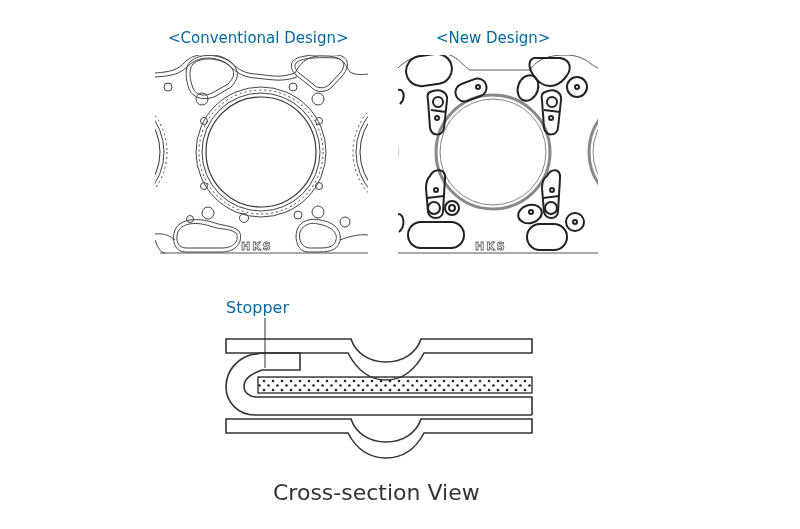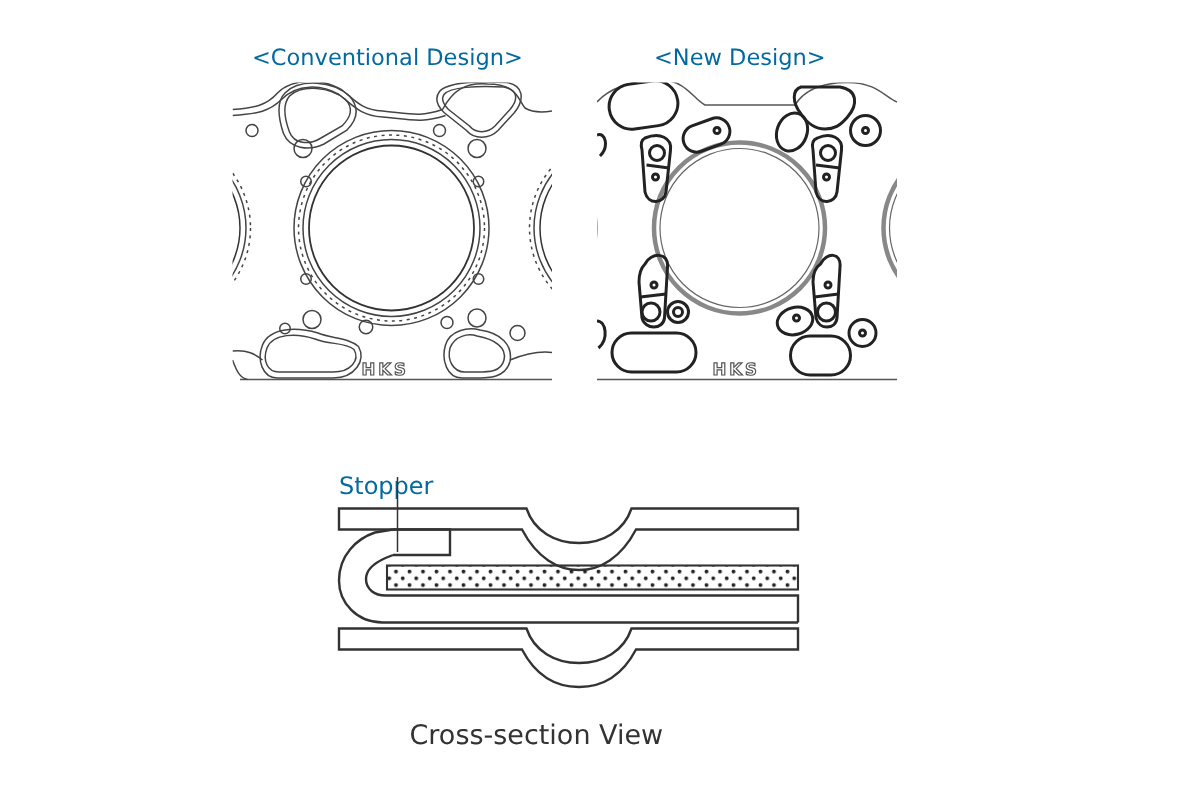--- a/index.html
+++ b/index.html
@@ -1,21 +1,21 @@
 <!DOCTYPE html>
 <html><head>
 <meta charset="utf-8">
 <style>
   html, body { margin:0; padding:0; background:#ffffff; }
   body { width:800px; height:529px; position:relative; overflow:hidden; font-family:"DejaVu Sans", sans-serif; color:#222; }
   .label { position:absolute; font-size:15px; color:#0369a1; white-space:nowrap; }
   #conv-title { left:168px; top:29px; }
   #new-title { left:436px; top:29px; }
-  #stopper-label { left:226px; top:314px; font-size:16px; }
-  #cs-title { left:273px; top:480px; font-size:18px; color:#333;text-align:center; }
+  #stopper-label { left:226px; top:298px; font-size:16px; }
+  #cs-title { left:273px; top:480px; font-size:22px; color:#333;text-align:center; }
   svg { position:absolute; left:0; top:0; }
 </style>
 </head>
 <body>
 
 <div class="label" id="conv-title">&lt;Conventional Design&gt;</div>
 <div class="label" id="new-title">&lt;New Design&gt;</div>
 <div class="label" id="stopper-label">Stopper</div>
 <div class="label" id="cs-title">Cross-section View</div>
 

